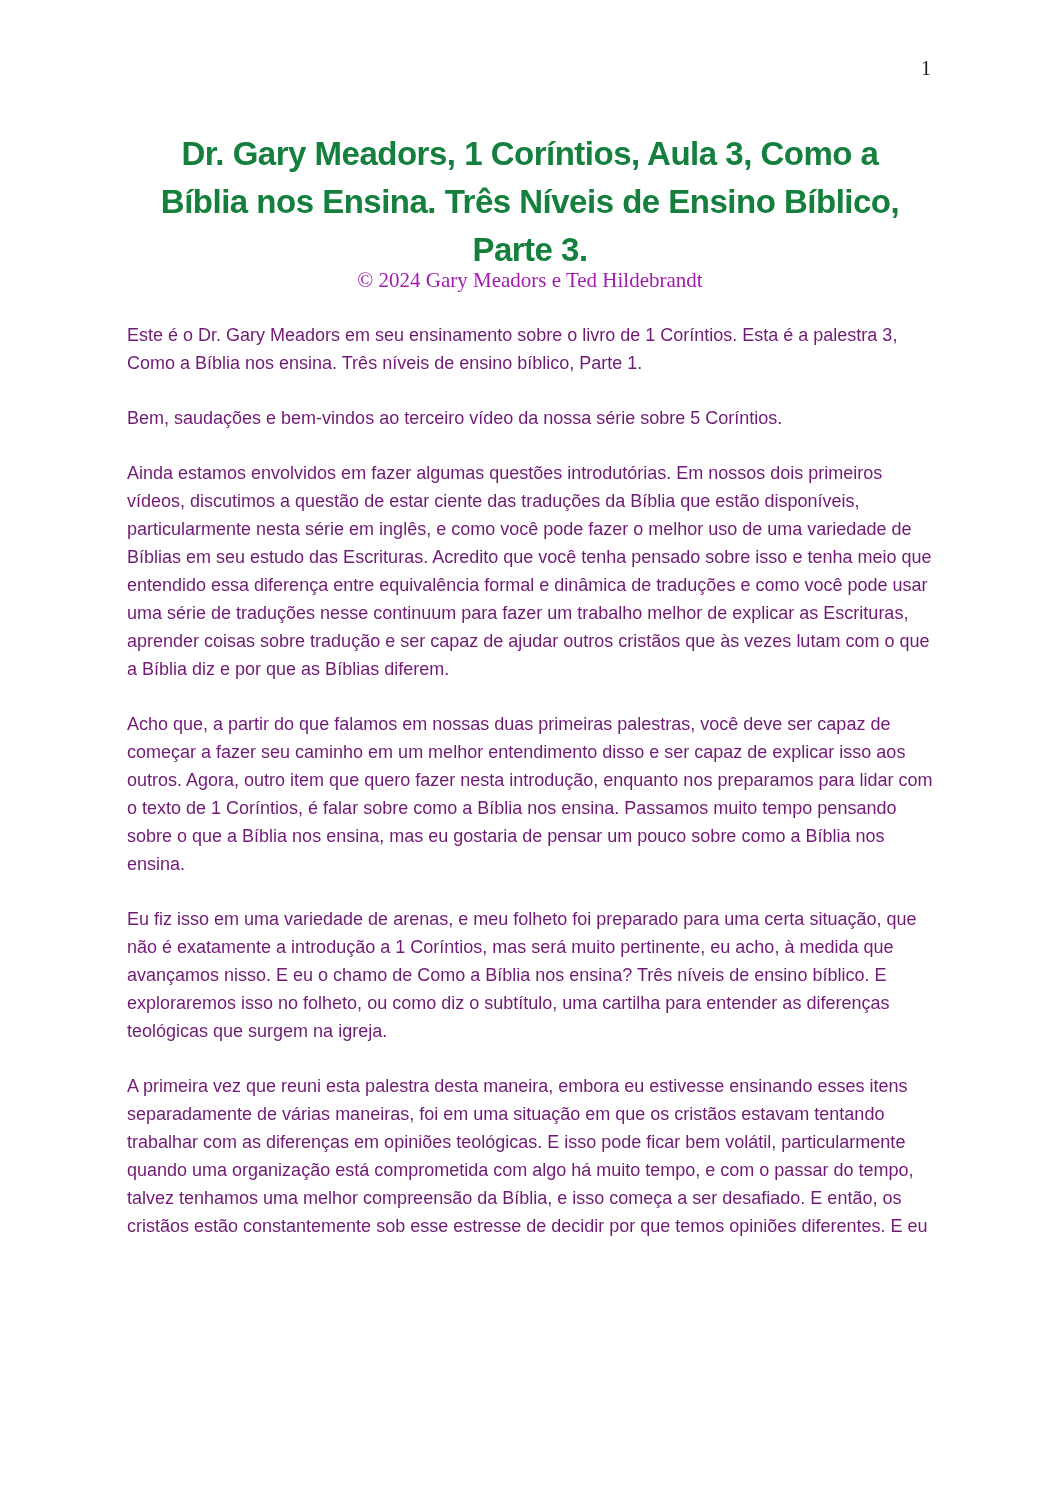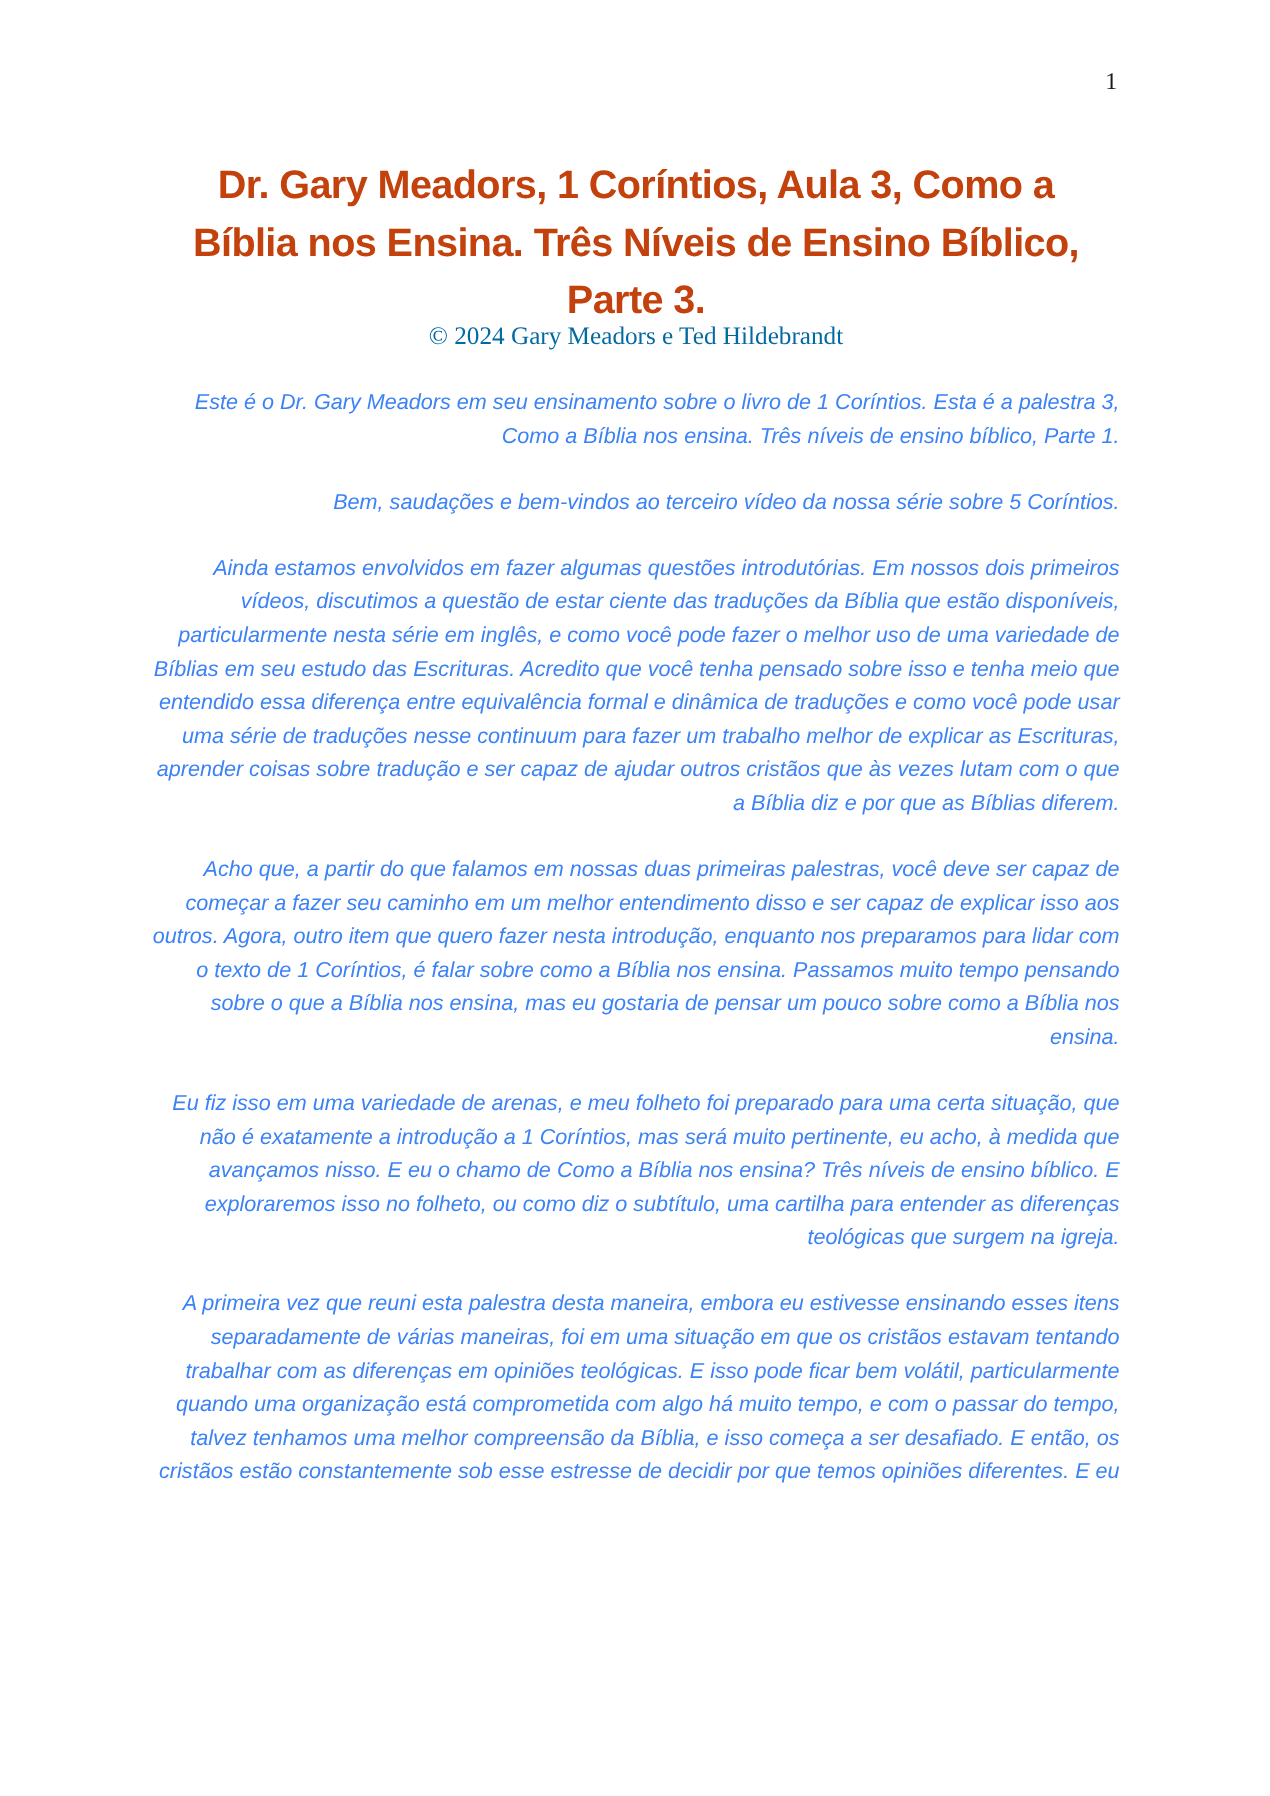--- a/index.html
+++ b/index.html
@@ -31,40 +31,39 @@
     top: 130px;
     width: 806px;
   }
   .doc-title {
     margin: 0;
     text-align: center;
     font-weight: 700;
     font-size: 33px;
     line-height: 48px;
     letter-spacing: -0.5px;
-    color: #c2410c;
+    color: #15803d;
   }
   .title-line {
     white-space: nowrap;
   }
   .copyright {
     margin-top: -8px;
     text-align: center;
     font-family: "Liberation Serif", serif;
     font-size: 21px;
     line-height: 28px;
-    color: #0369a1;
+    color: #a21caf;
   }
   .body-text p {
     margin: 27px 0 0 0;
     font-size: 18px;
     line-height: 28px;
-    text-align: right;
-    color: #3b82f6;
-    font-style: italic;
+    text-align: left;
+    color: #701a75;
   }
 </style>
 </head>
 <body>
 
 <div class="page">
 
   <div class="page-number">1</div>
 
   <div class="content">

